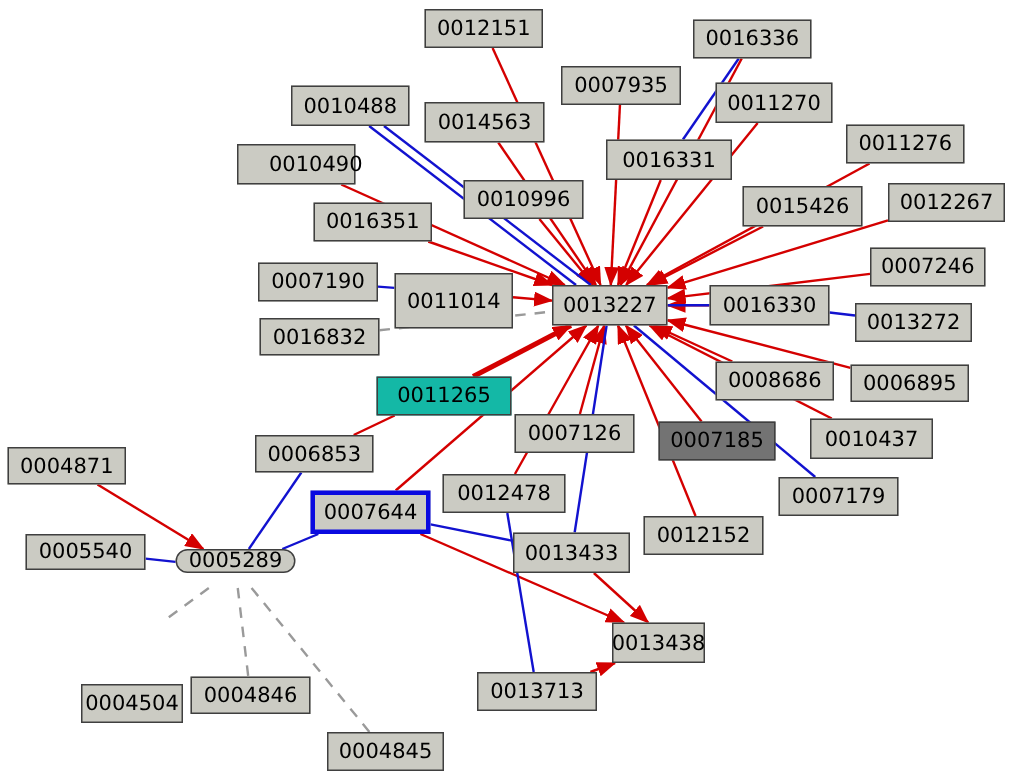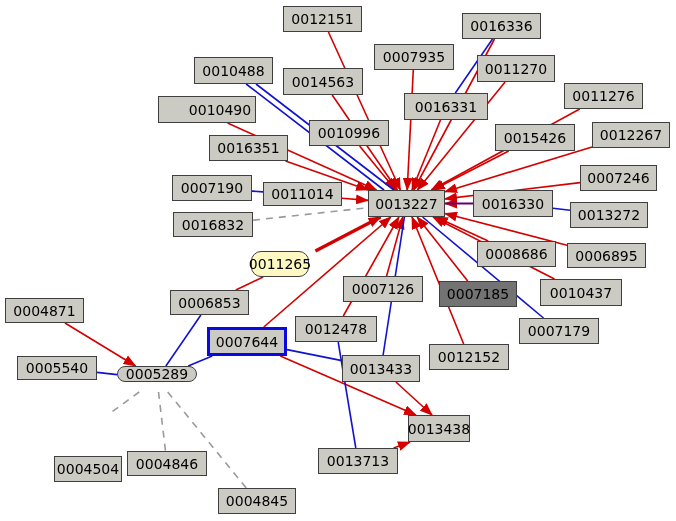--- a/index.html
+++ b/index.html
@@ -83,35 +83,35 @@
     </svg>
   <div id="node-layer">
       <div class="node" style="left: 283px; top: 6px; width: 79px; height: 26px; background: rgb(203, 203, 195);">0012151</div>
       <div class="node" style="left: 462px; top: 13px; width: 79px; height: 26px; background: rgb(203, 203, 195);">0016336</div>
       <div class="node" style="left: 374px; top: 44px; width: 80px; height: 26px; background: rgb(203, 203, 195);">0007935</div>
       <div class="node" style="left: 477px; top: 55px; width: 78px; height: 27px; background: rgb(203, 203, 195);">0011270</div>
       <div class="node" style="left: 194px; top: 57px; width: 79px; height: 27px; background: rgb(203, 203, 195);">0010488</div>
       <div class="node" style="left: 283px; top: 68px; width: 80px; height: 27px; background: rgb(203, 203, 195);">0014563</div>
       <div class="node" style="left: 564px; top: 83px; width: 79px; height: 26px; background: rgb(203, 203, 195);">0011276</div>
       <div class="node" style="left: 404px; top: 93px; width: 84px; height: 27px; background: rgb(203, 203, 195);">0016331</div>
-      <div class="node" style="left: 158px; top: 96px; width: 98px; height: 27px; background: rgb(203, 203, 195); padding-left: 26px;">0010490</div>
+      <div class="node" style="left: 158px; top: 96px; width: 79px; height: 27px; background: rgb(203, 203, 195); padding-left: 26px;">0010490</div>
       <div class="node" style="left: 309px; top: 120px; width: 80px; height: 26px; background: rgb(203, 203, 195);">0010996</div>
       <div class="node" style="left: 495px; top: 124px; width: 80px; height: 27px; background: rgb(203, 203, 195);">0015426</div>
       <div class="node" style="left: 592px; top: 122px; width: 78px; height: 26px; background: rgb(203, 203, 195);">0012267</div>
       <div class="node" style="left: 209px; top: 135px; width: 79px; height: 26px; background: rgb(203, 203, 195);">0016351</div>
       <div class="node" style="left: 580px; top: 165px; width: 77px; height: 26px; background: rgb(203, 203, 195);">0007246</div>
       <div class="node" style="left: 172px; top: 175px; width: 80px; height: 26px; background: rgb(203, 203, 195);">0007190</div>
-      <div class="node" style="left: 263px; top: 182px; width: 79px; height: 24px; background: rgb(203, 203, 195);">0011014</div>
+      <div class="node" style="left: 263px; top: 182px; width: 79px; height: 37px; background: rgb(203, 203, 195);">0011014</div>
       <div class="node" style="left: 368px; top: 190px; width: 77px; height: 27px; background: rgb(203, 203, 195);">0013227</div>
       <div class="node" style="left: 473px; top: 190px; width: 80px; height: 27px; background: rgb(203, 203, 195);">0016330</div>
       <div class="node" style="left: 570px; top: 202px; width: 78px; height: 26px; background: rgb(203, 203, 195);">0013272</div>
       <div class="node" style="left: 173px; top: 212px; width: 80px; height: 25px; background: rgb(203, 203, 195);">0016832</div>
       <div class="node" style="left: 477px; top: 241px; width: 79px; height: 26px; background: rgb(203, 203, 195);">0008686</div>
       <div class="node" style="left: 567px; top: 243px; width: 79px; height: 25px; background: rgb(203, 203, 195);">0006895</div>
-      <div class="node" style="left: 251px; top: 251px; width: 58px; height: 26px; background: #fef9c3; border-radius: 10px;">0011265</div>
+      <div class="node" style="left: 251px; top: 251px; width: 90px; height: 26px; background: #14b8a6;">0011265</div>
       <div class="node" style="left: 343px; top: 276px; width: 80px; height: 26px; background: rgb(203, 203, 195);">0007126</div>
       <div class="node" style="left: 439px; top: 281px; width: 78px; height: 26px; background: #737373;">0007185</div>
       <div class="node" style="left: 540px; top: 279px; width: 82px; height: 27px; background: rgb(203, 203, 195);">0010437</div>
       <div class="node" style="left: 170px; top: 290px; width: 79px; height: 25px; background: rgb(203, 203, 195);">0006853</div>
       <div class="node" style="left: 5px; top: 298px; width: 79px; height: 25px; background: rgb(203, 203, 195);">0004871</div>
       <div class="node" style="left: 295px; top: 316px; width: 82px; height: 26px; background: rgb(203, 203, 195);">0012478</div>
       <div class="node" style="left: 519px; top: 318px; width: 80px; height: 26px; background: rgb(203, 203, 195);">0007179</div>
       <div class="node selected" style="left: 207px; top: 327px; width: 80px; height: 29px; background: rgb(203, 203, 195);">0007644</div>
       <div class="node" style="left: 429px; top: 344px; width: 80px; height: 26px; background: rgb(203, 203, 195);">0012152</div>
       <div class="node" style="left: 17px; top: 356px; width: 80px; height: 24px; background: rgb(203, 203, 195);">0005540</div>

